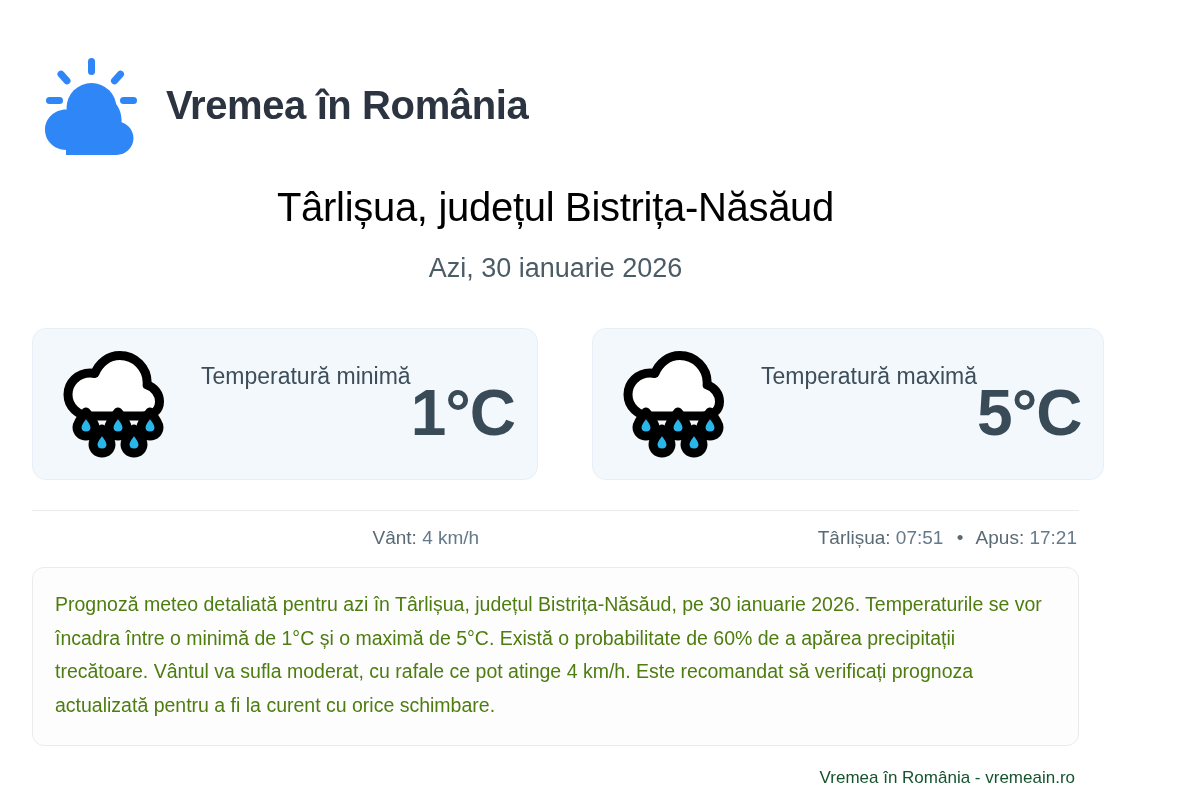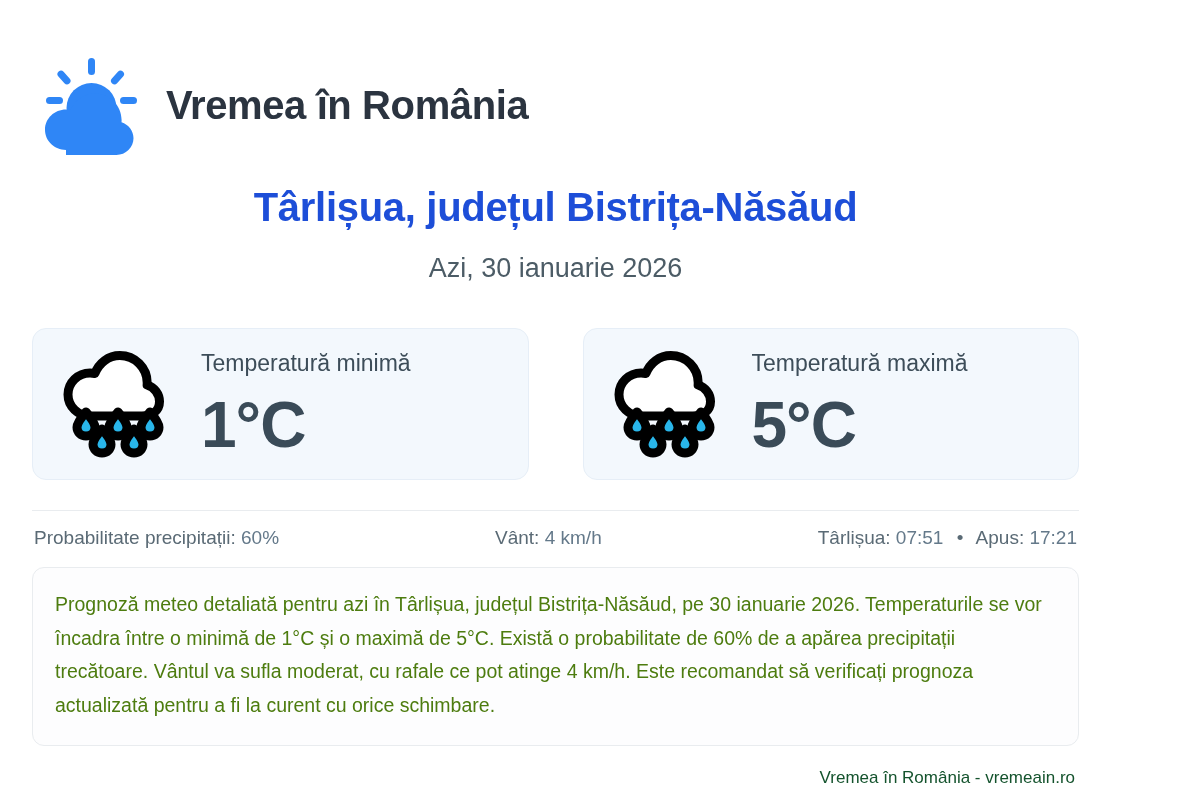--- a/index.html
+++ b/index.html
@@ -44,22 +44,22 @@
     white-space: pre-line;
   }
 
   
   .title-block {
     text-align: center;
     padding: 24px 40px 0 40px;
   }
   .page-title {
     font-size: 40px;
-    font-weight: 700;
-    color: #1d4ed8;
+    font-weight: 400;
+    color: #000000;
     letter-spacing: -0.3px;
     margin: 0;
     line-height: 1.15;
   }
   .page-subtitle {
     font-size: 27px;
     font-weight: 400;
     color: #4c5c66;
     margin: 22px 0 0 0;
     line-height: 1.2;
@@ -83,21 +83,21 @@
     gap: 24px;
   }
   .rain-icon {
     width: 118px;
     height: 112px;
     flex: 0 0 auto;
     display: block;
   }
   .temp-body {
     display: flex;
-    flex-direction: column;
+    flex-direction: row;
     justify-content: center;
     padding-top: 2px;
   }
   .temp-label {
     font-size: 23px;
     color: #3d4d59;
     font-weight: 400;
     line-height: 1.1;
     white-space: nowrap;
   }
@@ -224,24 +224,20 @@
         <div class="temp-label">Temperatură maximă</div>
         <div class="temp-value">5°C</div>
       </div>
     </div>
 
   </div>
 
   <div class="divider"></div>
 
   <div class="stats">
-    <div class="stat left">
-      <span>Probabilitate precipitații:</span>
-      <span class="val">60%</span>
-    </div>
     <div class="stat center">
       <span>Vânt:</span>
       <span class="val">4 km/h</span>
     </div>
     <div class="stat right">
       <span>Târlișua:</span>
       <span class="val">07:51</span>
       <span class="dot-sep">•</span>
       <span>Apus:</span>
       <span class="val">17:21</span>

